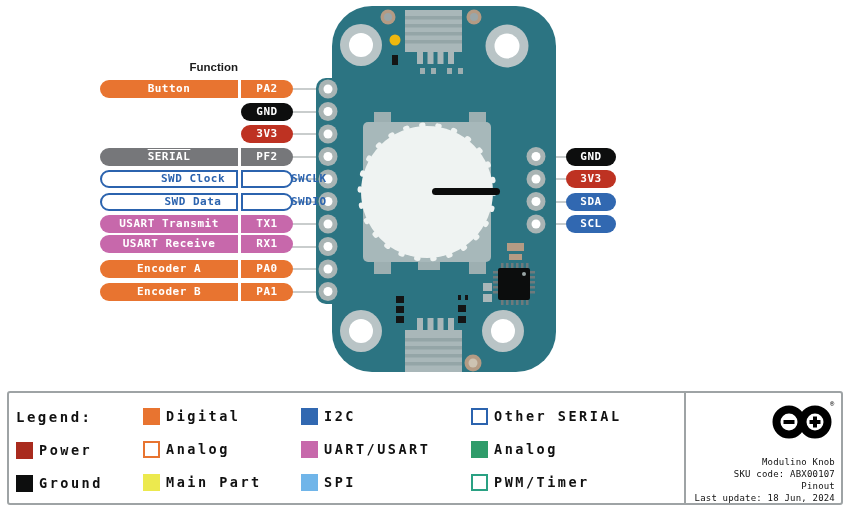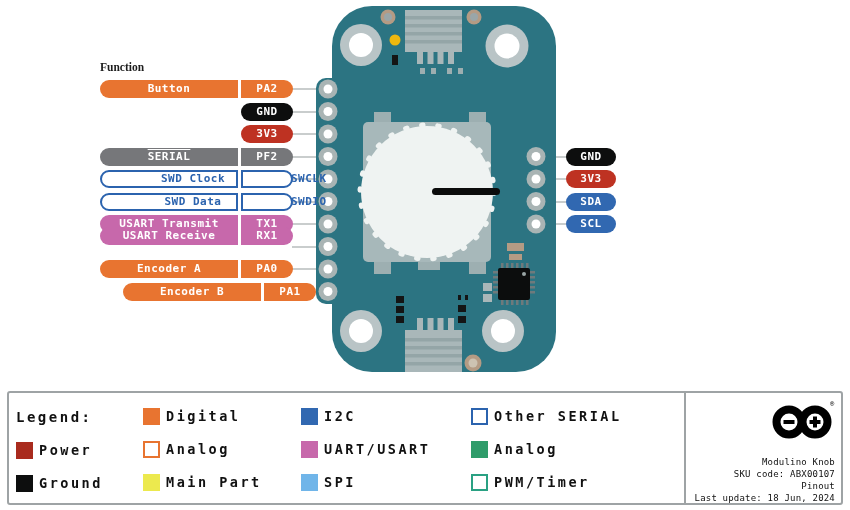--- a/index.html
+++ b/index.html
@@ -2,22 +2,22 @@
 <html style="--digital: #E87430; --power: #BE3222; --power-legend: #A92B1E; --ground: #0D0E0E; --reset: #76777A; --serial-outline: #2B63AE; --uart: #C768AB; --i2c: #3168B1; --spi: #70B5E9; --analog-green: #2F9C6A; --pwm: #2AA183; --main-part: #ECE94E; --board: #2C7482; --wire: #C9CDCD; --legend-border: #9EA3A5;"><head>
 <meta charset="utf-8">
 <style>
   html,body { margin:0; padding:0; background:#fff; }
   .canvas {
     position:relative; width:850px; height:510px; background:#fff; overflow:hidden;
     font-family:"DejaVu Sans Mono","Liberation Mono",monospace;
   }
   
   .function-header {
-    position:absolute; left:100px; width:138px; top:61px; text-align:left;
-    font-family:Liberation Serif, serif; font-weight:bold; font-size:11.5px; color:#1c1c1c;
+    position:absolute; left:100px; width:138px; top:61px; text-align:right;
+    font-family:Liberation Sans, sans-serif; font-weight:bold; font-size:11.5px; color:#1c1c1c;
     z-index:3;
   }
   .wire { position:absolute; height:2px; background:var(--wire); z-index:1; }
   .pin-row { position:absolute; display:flex; gap:3px; height:18px; z-index:3; }
   .seg {
     height:18px; line-height:18px; box-sizing:border-box; text-align:center;
     font-size:11px; font-weight:bold; letter-spacing:0.5px; color:#fff; white-space:nowrap;
   }
   .seg-func { width:138px; border-radius:9px 0 0 9px; }
   .seg-pin  { width:52px;  border-radius:0 9px 9px 0; }
@@ -112,29 +112,29 @@
         <span class="seg seg-pin">SWCLK</span>
       </div>
       <div class="pin-row t-serial-outline" style="top: 192.5px; left: 100px;">
         <span class="seg seg-func">SWD Data</span>
         <span class="seg seg-pin">SWDIO</span>
       </div>
       <div class="pin-row t-uart" style="top: 215px; left: 100px;">
         <span class="seg seg-func">USART Transmit</span>
         <span class="seg seg-pin">TX1</span>
       </div>
-      <div class="pin-row t-uart" style="top: 227px; left: 100px;">
+      <div class="pin-row t-uart" style="top: 235px; left: 100px;">
         <span class="seg seg-func">USART Receive</span>
         <span class="seg seg-pin">RX1</span>
       </div>
       <div class="pin-row t-digital" style="top: 260px; left: 100px;">
         <span class="seg seg-func">Encoder A</span>
         <span class="seg seg-pin">PA0</span>
       </div>
-      <div class="pin-row t-digital" style="top: 282.5px; left: 100px; margin-left: 23px;">
+      <div class="pin-row t-digital" style="top: 282.5px; left: 100px;">
         <span class="seg seg-func">Encoder B</span>
         <span class="seg seg-pin">PA1</span>
       </div>
     </div>
   <div id="right-pins">
       <div class="pill-right pr-ground" style="left: 566px; top: 147.5px;">GND</div>
       <div class="pill-right pr-power" style="left: 566px; top: 170px;">3V3</div>
       <div class="pill-right pr-i2c" style="left: 566px; top: 192.5px;">SDA</div>
       <div class="pill-right pr-i2c" style="left: 566px; top: 215px;">SCL</div>
     </div>

